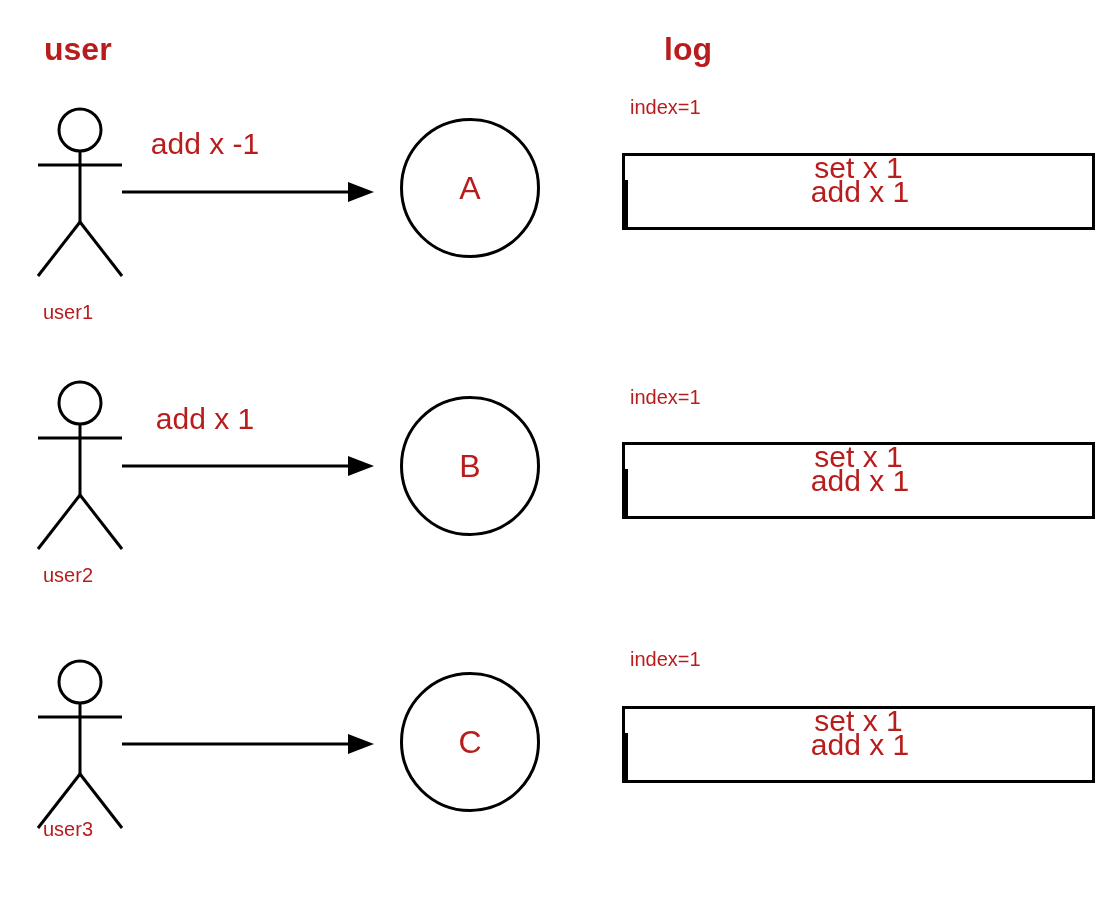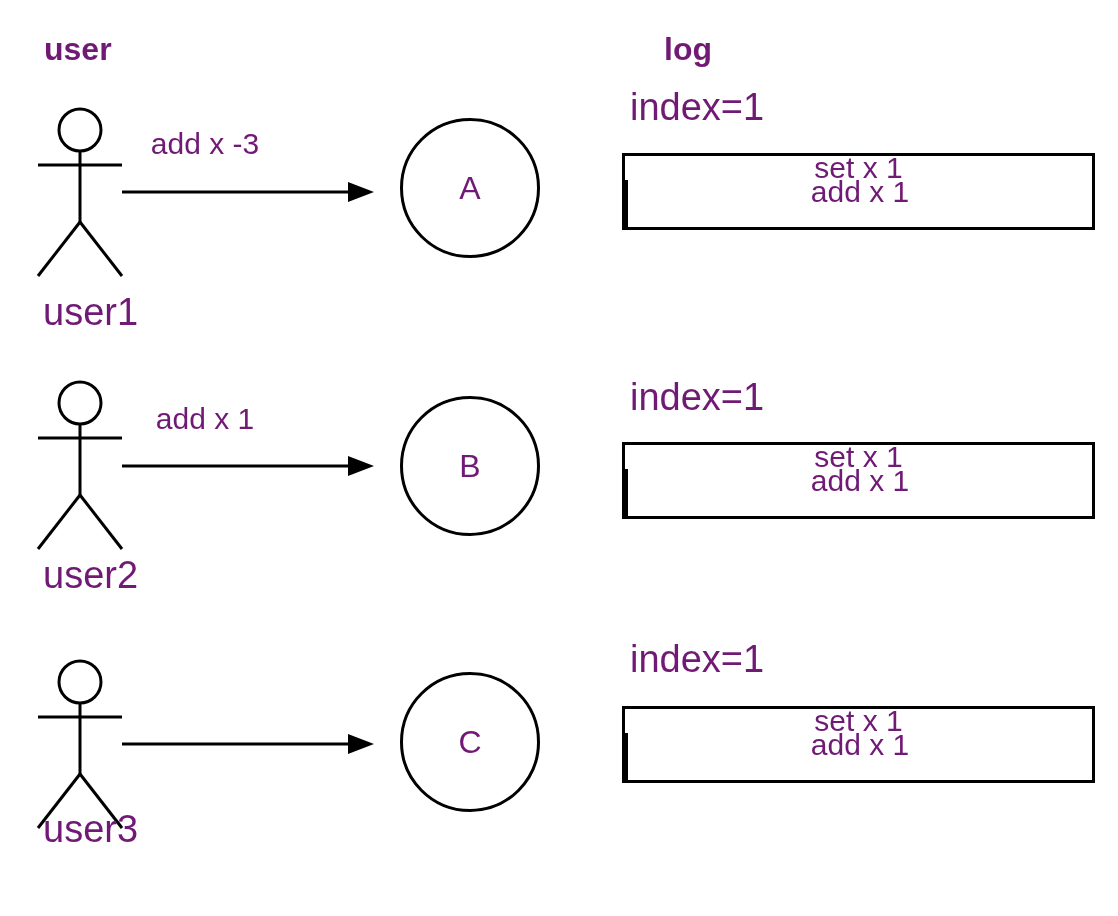--- a/index.html
+++ b/index.html
@@ -1,33 +1,33 @@
 <!DOCTYPE html>
 <html><head>
 <meta charset="utf-8">
 <style>
   html, body { margin: 0; padding: 0; background: #ffffff; }
   .canvas {
     position: relative;
     width: 1118px;
     height: 916px;
     background: #ffffff;
-    color: #701a75;
+    color: #b91c1c;
     font-family: "Liberation Sans", sans-serif;
     overflow: hidden;
   }
   .abs { position: absolute; }
   .col-header {
     font-size: 32px;
     font-weight: bold;
     line-height: 38px;
     white-space: nowrap;
   }
   .label {
-    font-size: 38px;
+    font-size: 20px;
     line-height: 34px;
     white-space: nowrap;
   }
   .msg-label {
     font-size: 30px;
     line-height: 34px;
     text-align: center;
     white-space: nowrap;
   }
   .node-circle {
@@ -70,21 +70,21 @@
   <div class="abs col-header" style="left:622px; top:30px; width:132px; text-align:center;">log</div>
 
   <svg class="abs" style="left:32px; top:104px;" width="96" height="176" viewBox="0 0 96 176">
     <circle cx="48" cy="26" r="21" fill="none" stroke="#000" stroke-width="3"></circle>
     <line x1="48" y1="47" x2="48" y2="118" stroke="#000" stroke-width="3"></line>
     <line x1="6" y1="61" x2="90" y2="61" stroke="#000" stroke-width="3"></line>
     <line x1="48" y1="118" x2="6" y2="172" stroke="#000" stroke-width="3"></line>
     <line x1="48" y1="118" x2="90" y2="172" stroke="#000" stroke-width="3"></line>
   </svg>
   <div class="abs label" style="left:43px; top:295px;">user1</div>
-  <div class="abs msg-label" style="left:105px; top:127px; width:200px;">add x -3</div>
+  <div class="abs msg-label" style="left:105px; top:127px; width:200px;">add x -1</div>
   <svg class="abs" style="left:120px; top:179px;" width="256" height="26" viewBox="0 0 256 26">
     <line x1="2" y1="13" x2="228" y2="13" stroke="#000" stroke-width="3"></line>
     <polygon points="228,3 254,13 228,23" fill="#000"></polygon>
   </svg>
   <div class="abs node-circle" style="left:400px; top:118px;">
     <span class="node-letter">A</span>
   </div>
   <div class="abs label" style="left:630px; top:90px;">index=1</div>
   <div class="abs log-table" style="left:622px; top:153px;">
     <div class="log-cell">set x 1</div>

